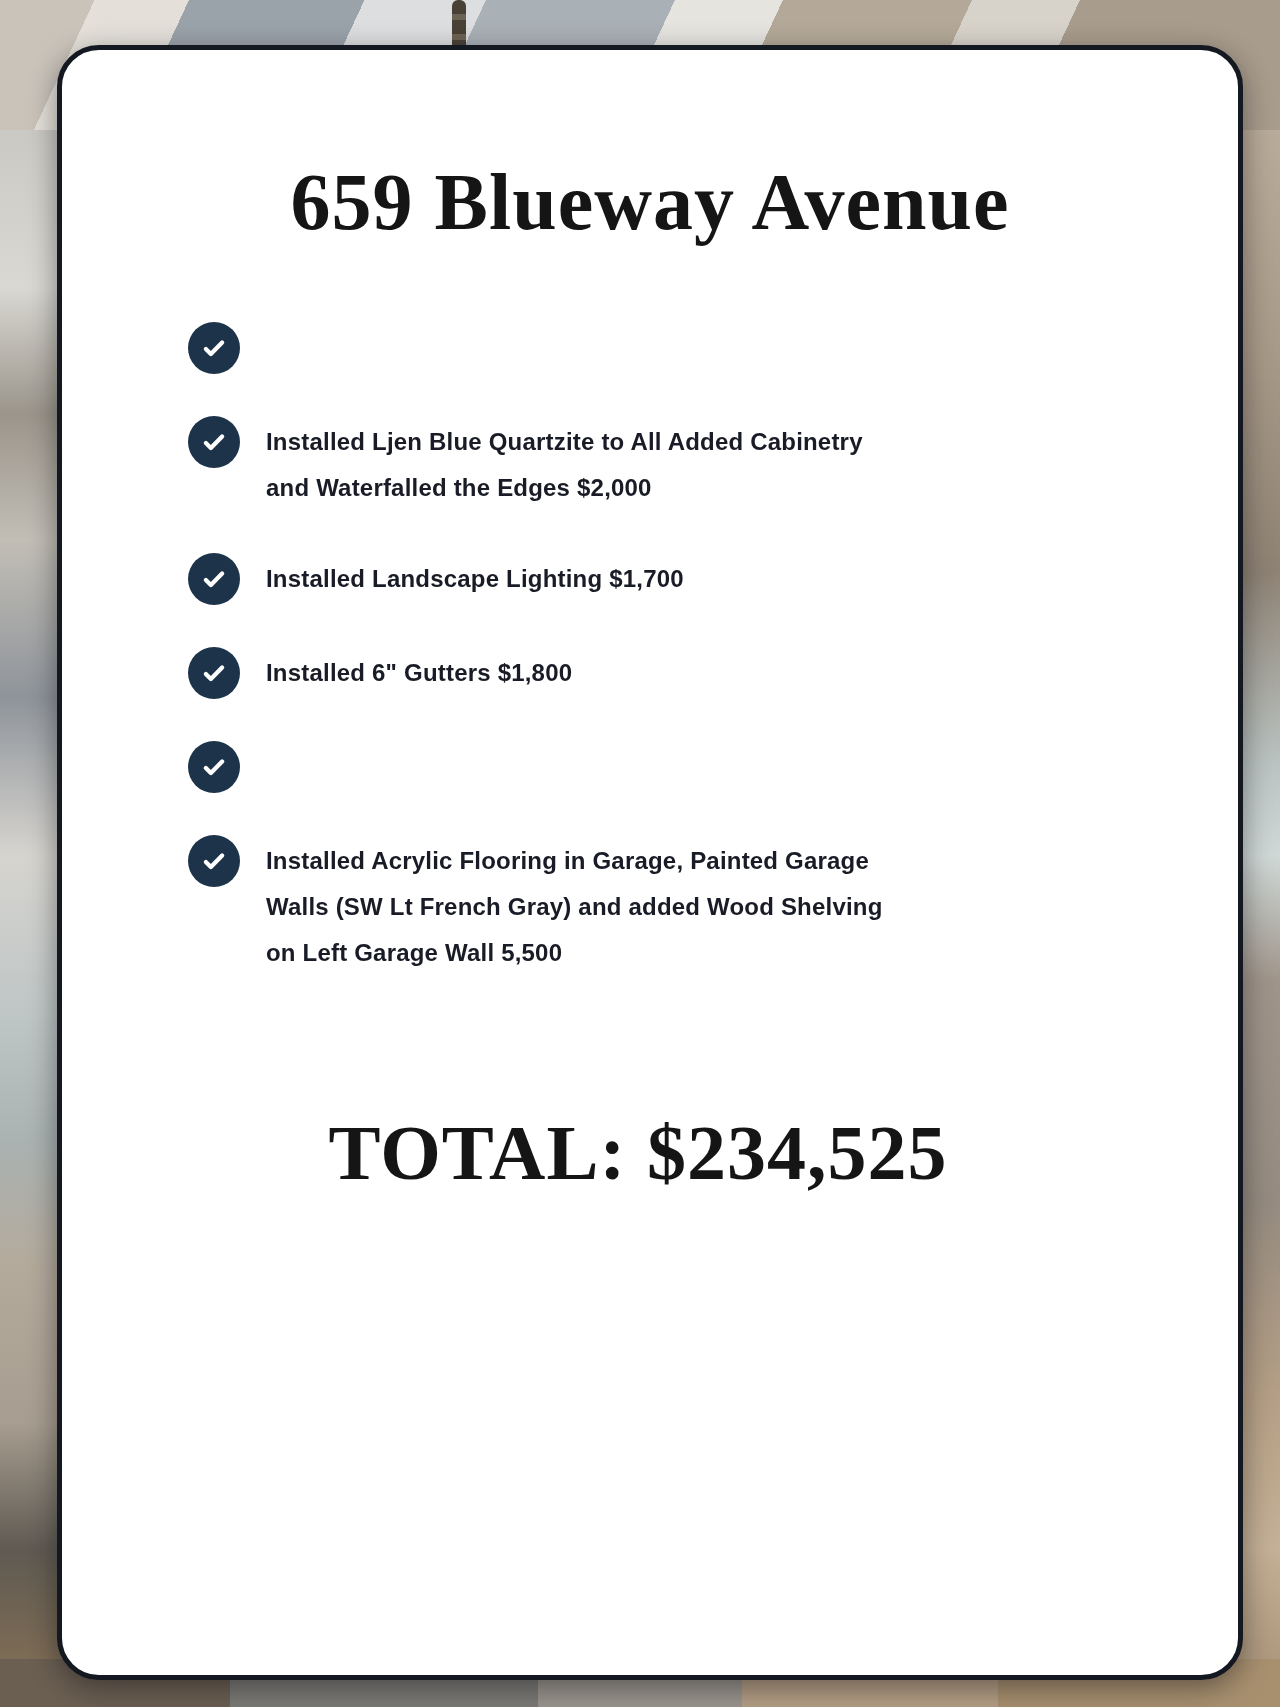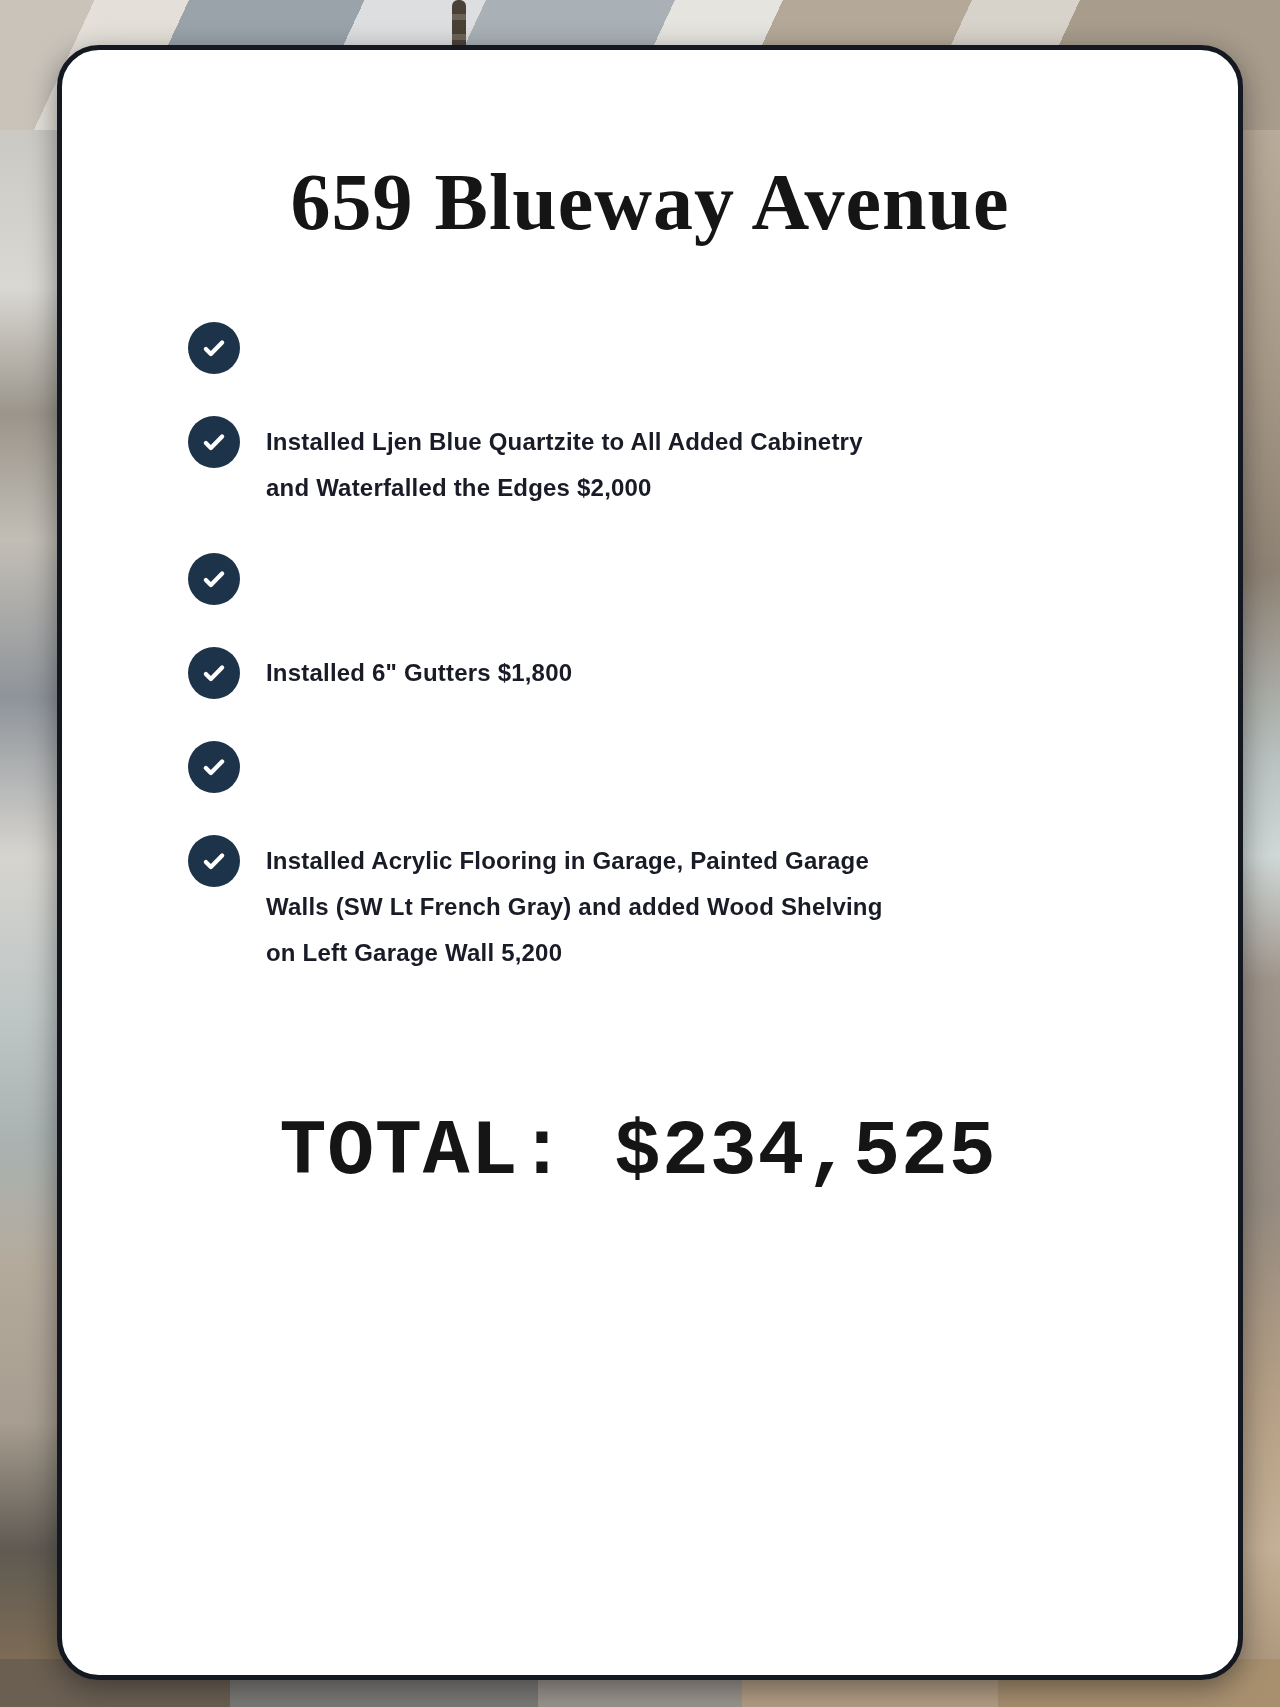--- a/index.html
+++ b/index.html
@@ -100,21 +100,21 @@
     font-size:24px;
     font-weight:bold;
     line-height:46px;
     color:var(--body-text);
     white-space:pre-line;
     letter-spacing:.2px;
     max-width:800px;
   }
 
   .total{
-    font-family:Liberation Mono, monospace;
+    font-family:Liberation Serif, serif;
     font-weight:bold;
     font-size:78px;
     color:var(--heading-text);
     text-align:center;
     margin-top:132px;
     margin-right:60px; 
     letter-spacing:1px;
   }
 </style>
 </head>
@@ -146,20 +146,21 @@
       </span>
       <span class="item-text">Installed Ljen Blue Quartzite to All Added Cabinetry
 and Waterfalled the Edges $2,000</span>
     </li>
     <li>
       <span class="check-badge">
         <svg width="30" height="30" viewBox="0 0 24 24">
             <path d="M5.5 12.8l4 4L18.5 7.6" stroke="#ffffff" stroke-width="3.4" fill="none" stroke-linecap="round" stroke-linejoin="round"></path>
           </svg>
       </span>
+      <span class="item-text">Installed Landscape Lighting $1,700</span>
     </li>
     <li>
       <span class="check-badge">
         <svg width="30" height="30" viewBox="0 0 24 24">
             <path d="M5.5 12.8l4 4L18.5 7.6" stroke="#ffffff" stroke-width="3.4" fill="none" stroke-linecap="round" stroke-linejoin="round"></path>
           </svg>
       </span>
       <span class="item-text">Installed 6" Gutters $1,800</span>
     </li>
     <li>
@@ -170,19 +171,19 @@
       </span>
     </li>
     <li>
       <span class="check-badge">
         <svg width="30" height="30" viewBox="0 0 24 24">
             <path d="M5.5 12.8l4 4L18.5 7.6" stroke="#ffffff" stroke-width="3.4" fill="none" stroke-linecap="round" stroke-linejoin="round"></path>
           </svg>
       </span>
       <span class="item-text">Installed Acrylic Flooring in Garage, Painted Garage
 Walls (SW Lt French Gray) and added Wood Shelving
-on Left Garage Wall 5,200</span>
+on Left Garage Wall 5,500</span>
     </li>
   </ul>
 
   <div class="total">TOTAL: $234,525</div>
 
 </div>
 
 </body></html>

